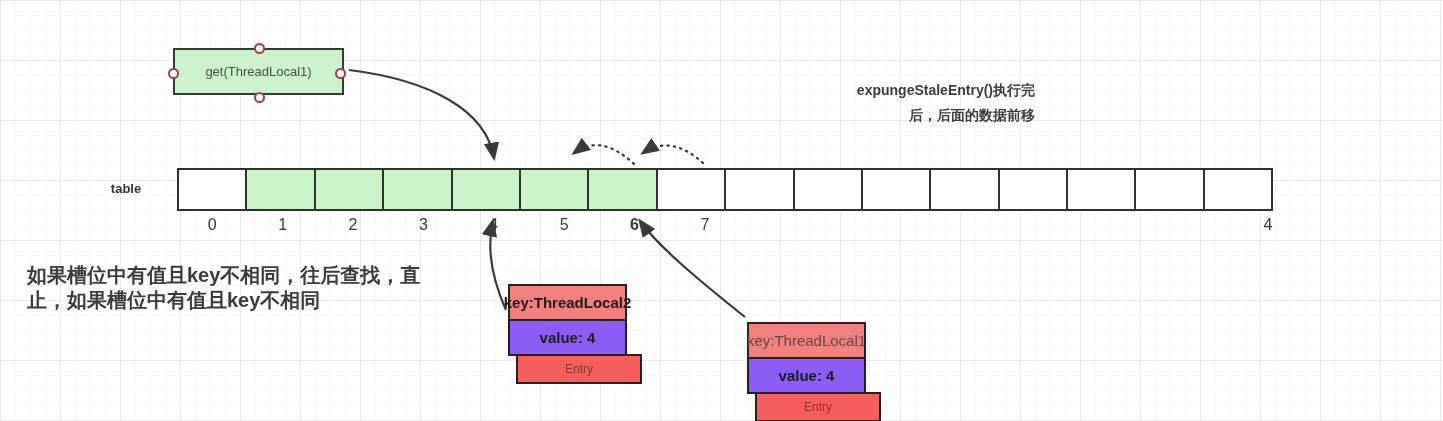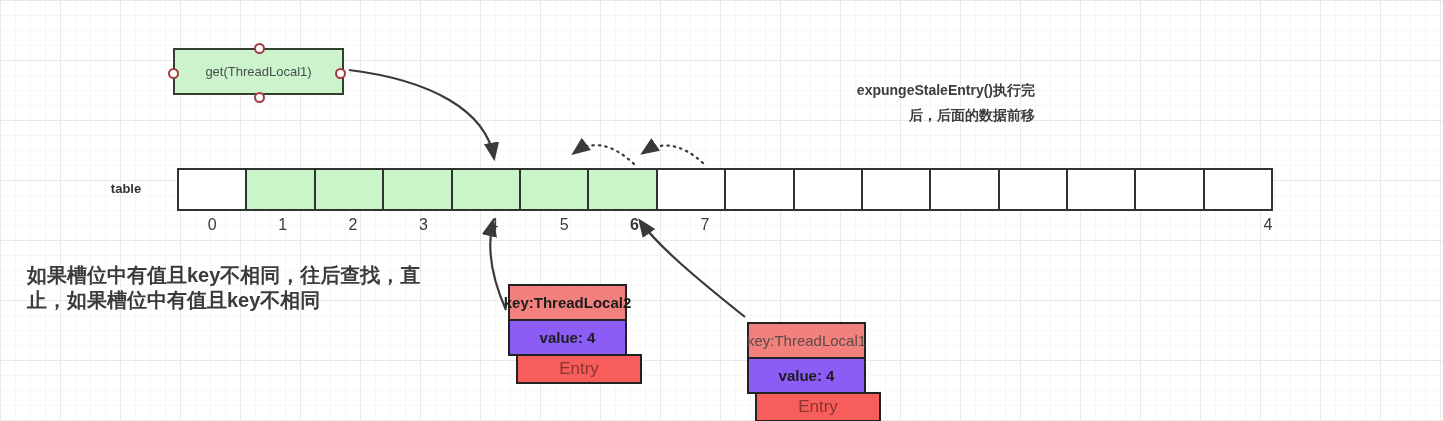--- a/index.html
+++ b/index.html
@@ -65,21 +65,21 @@
     width:119px; height:37px; border:2px solid #222;
     display:flex; align-items:center; justify-content:center;
     font-size:15px;
   }
   .entry-row.key   { background:#f2817e; margin-bottom:-2px; }
   .entry-row.value { background:#8b5cf6; font-weight:bold; color:#1c1c1c; }
   .entry-tab {
     width:126px; height:30px; margin:-2px auto 0 auto;
     background:#f75d5b; border:2px solid #222;
     display:flex; align-items:center; justify-content:center;
-    font-size:17px; color:#8d3330;
+    font-size:12px; color:#8d3330;
   }
   .key-bold   { font-weight:bold; color:#1c1c1c; }
   .key-normal { font-weight:normal; color:#5c4a47; }
 
   svg#arrow-layer { position:absolute; left:0; top:0; z-index:4; pointer-events:none; }
 </style>
 </head>
 <body>
 
 <svg id="arrow-layer" width="1443" height="421" viewBox="0 0 1443 421">

